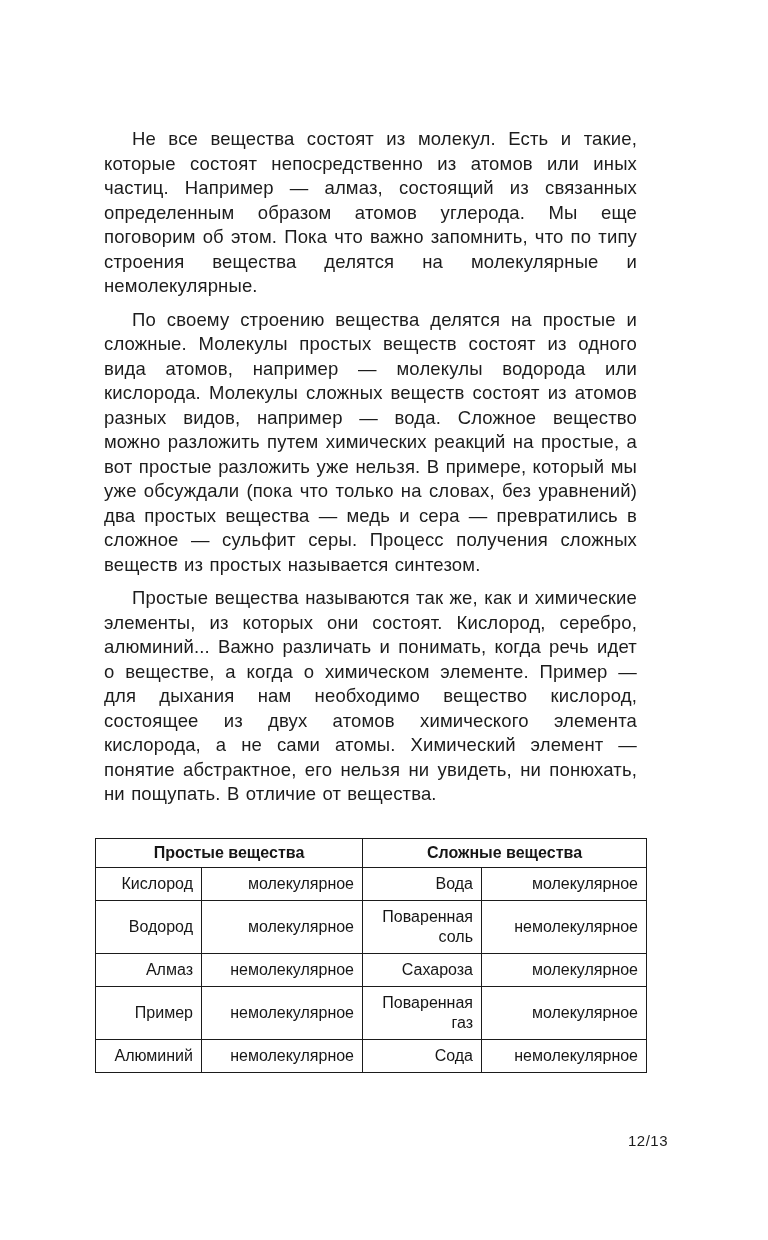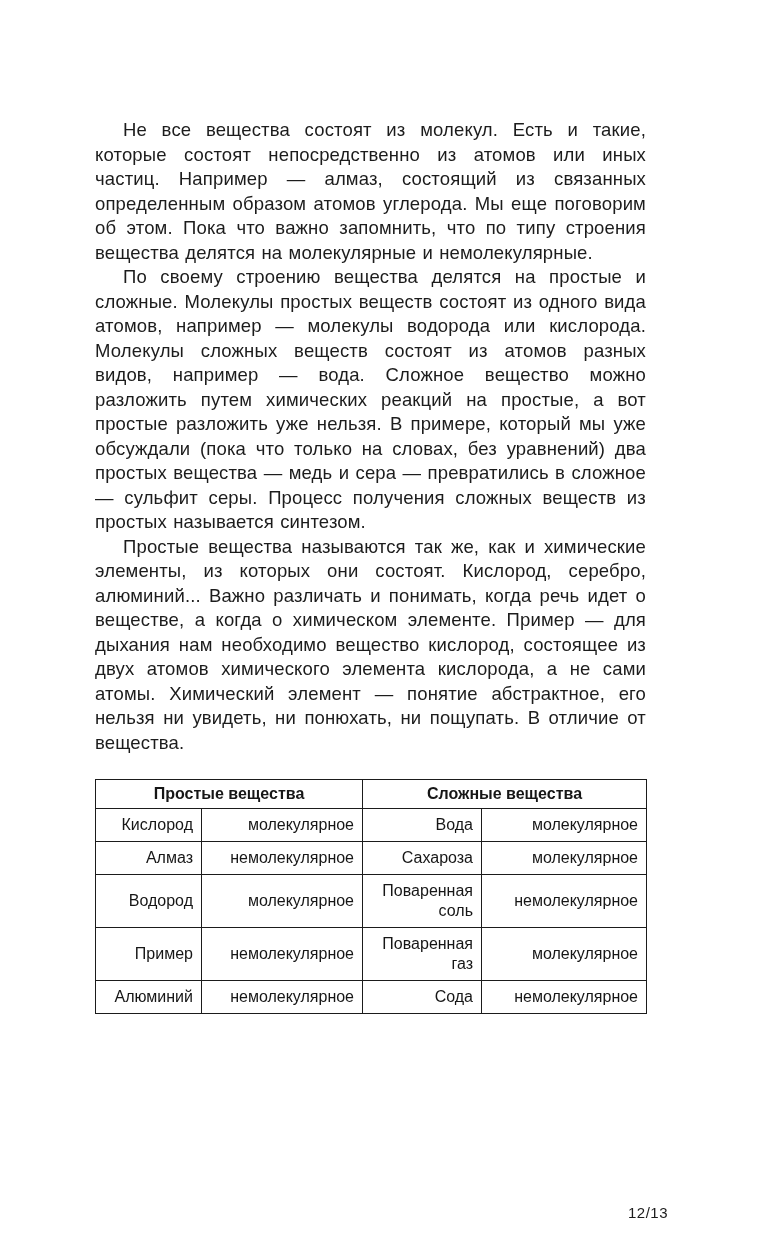--- a/index.html
+++ b/index.html
@@ -17,31 +17,31 @@
     overflow: hidden;
     box-sizing: border-box;
   }
   .text-block {
     position: absolute;
     top: 118px;
     left: 95px;
     width: 551px;
   }
   .para {
-    margin: 0;
+    margin: 9px;
     font-size: 18.5px;
     line-height: 24.5px;
     text-align: justify;
     text-indent: 28px;
     letter-spacing: 0.15px;
     word-spacing: 1px;
     color: #1c1c1c;
   }
   table.substances {
-    margin-top: 24px;
+    margin-top: 31px;
     width: 551px;
     border-collapse: collapse;
     table-layout: fixed;
     font-size: 16px;
     color: #161616;
   }
   table.substances th,
   table.substances td {
     border: 1.6px solid #1b1b1b;
     padding: 6px 8px;
@@ -56,21 +56,21 @@
   table.substances td {
     text-align: right;
     line-height: 20px;
   }
   col.c1 { width: 106px; }
   col.c2 { width: 161px; }
   col.c3 { width: 119px; }
   col.c4 { width: 165px; }
   .page-number {
     position: absolute;
-    top: 1204px;
+    top: 1132px;
     right: 100px;
     font-size: 15px;
     letter-spacing: 0.5px;
     color: #1c1c1c;
     margin-left: 12px;
   }
 </style>
 </head>
 <body>
 
@@ -95,30 +95,30 @@
         </tr>
       </thead>
       <tbody>
         <tr>
           <td>Кислород</td>
           <td>молекулярное</td>
           <td>Вода</td>
           <td>молекулярное</td>
         </tr>
         <tr>
+          <td>Водород</td>
+          <td>молекулярное</td>
+          <td>Поваренная соль</td>
+          <td>немолекулярное</td>
+        </tr>
+        <tr>
           <td>Алмаз</td>
           <td>немолекулярное</td>
           <td>Сахароза</td>
           <td>молекулярное</td>
-        </tr>
-        <tr>
-          <td>Водород</td>
-          <td>молекулярное</td>
-          <td>Поваренная соль</td>
-          <td>немолекулярное</td>
         </tr>
         <tr>
           <td>Пример</td>
           <td>немолекулярное</td>
           <td>Поваренная газ</td>
           <td>молекулярное</td>
         </tr>
         <tr>
           <td>Алюминий</td>
           <td>немолекулярное</td>

